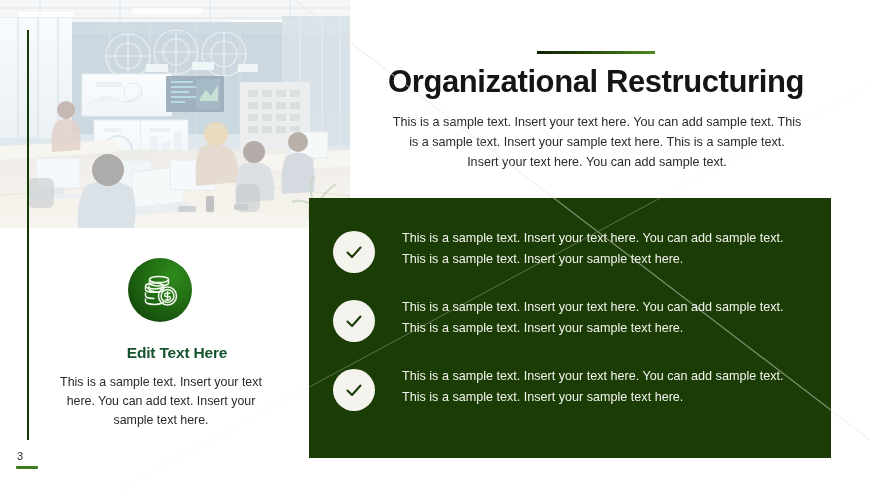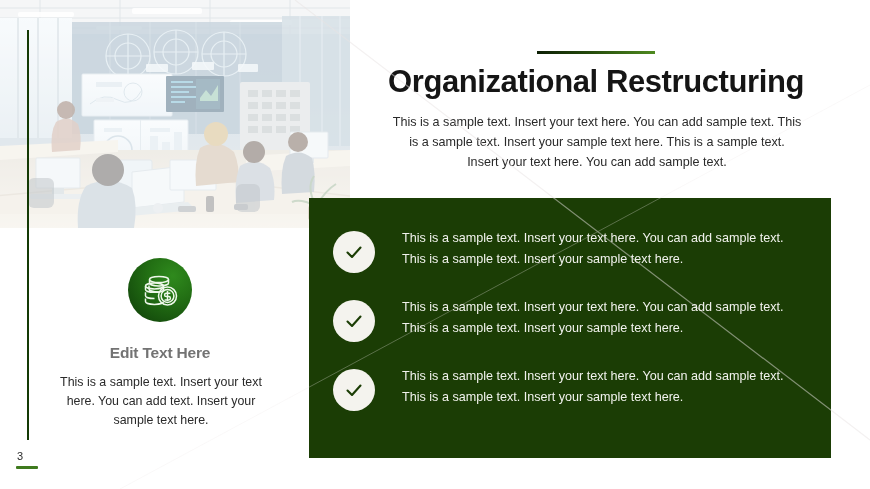--- a/index.html
+++ b/index.html
@@ -154,22 +154,23 @@
   }
   .badge svg { display: block; }
   .card-title {
     position: absolute;
     left: 30px;
     top: 344px;
     width: 260px;
     text-align: center;
     font-size: 15.5px;
     font-weight: bold;
-    color: #737373;
+    color: #14532d;
     letter-spacing: -0.2px;
+    padding-left: 17px;
   }
   .card-body {
     position: absolute;
     left: 45px;
     top: 373px;
     width: 232px;
     text-align: center;
     font-size: 12.4px;
     line-height: 19px;
     color: #2a2a2a;

